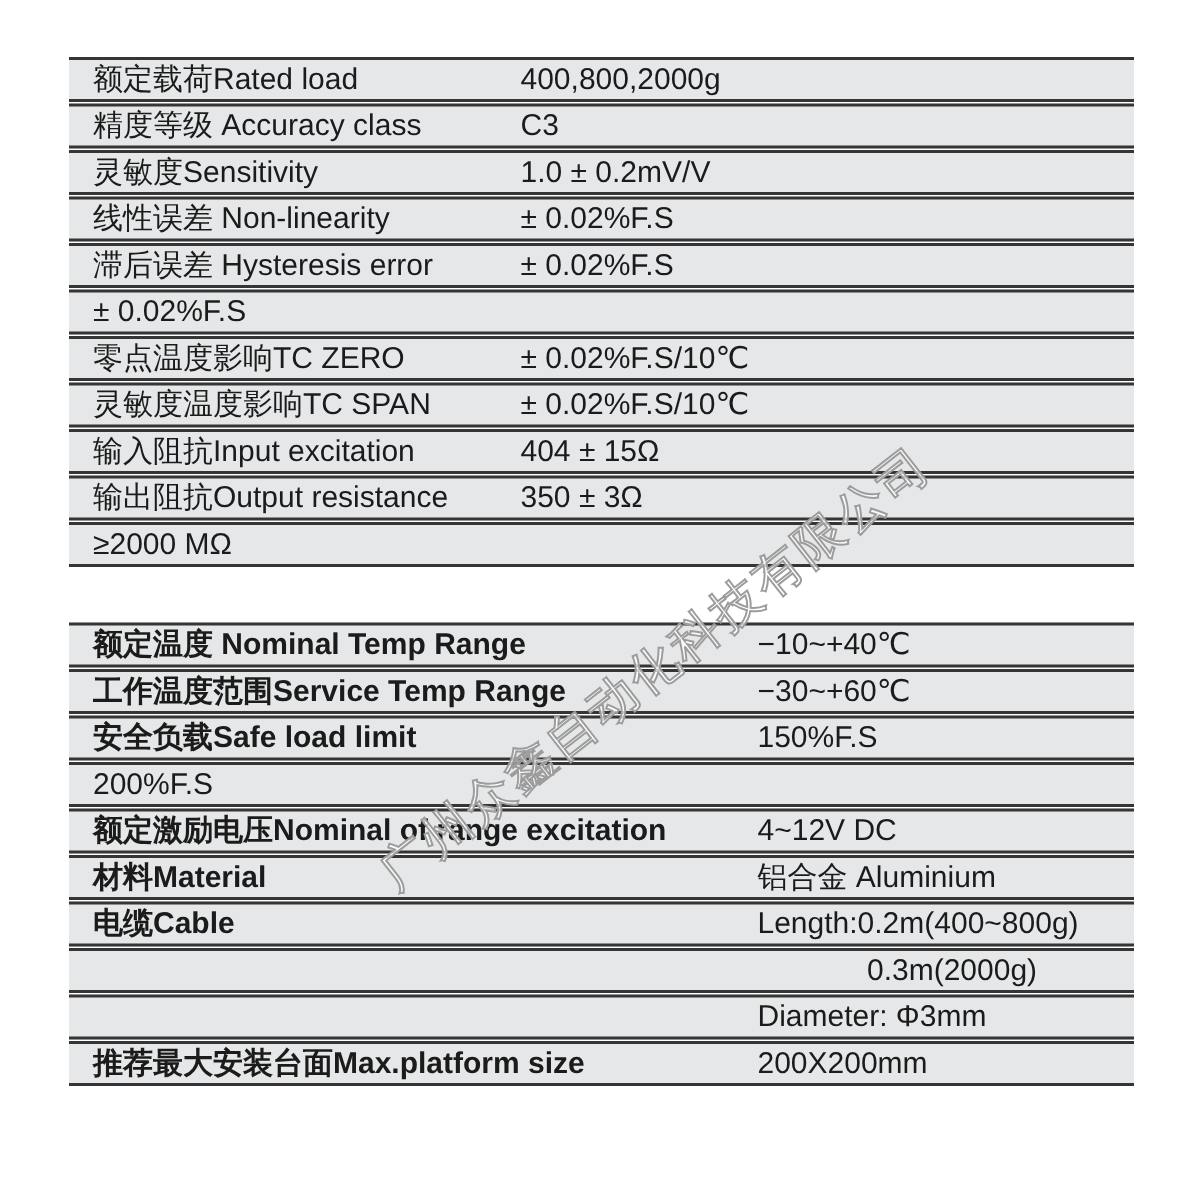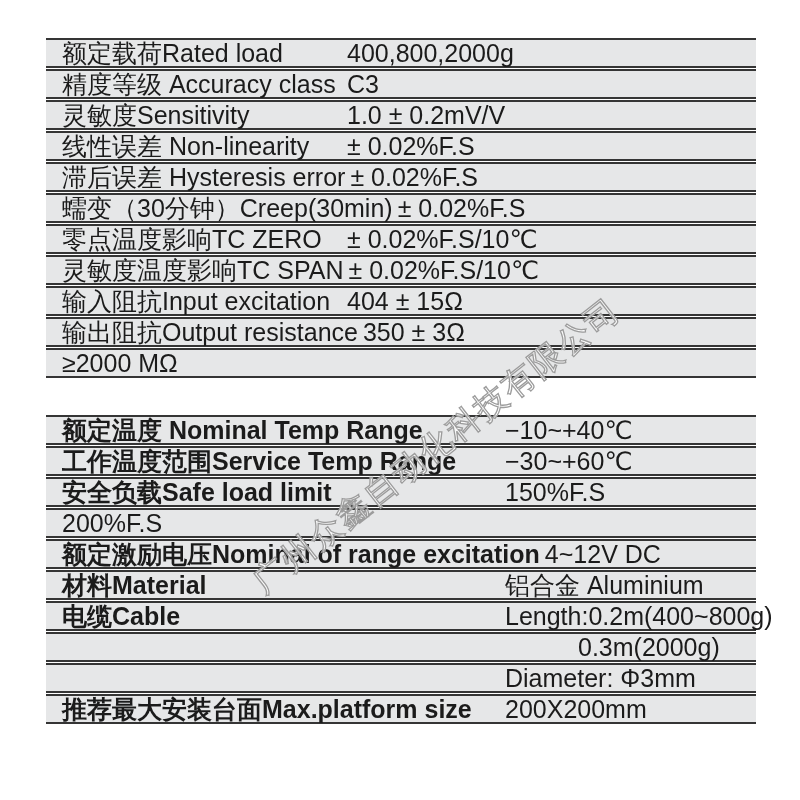--- a/index.html
+++ b/index.html
@@ -26,21 +26,21 @@
   .spec-table.t2{top:415px;}
   .row{
     display:flex;
     align-items:center;
     height:26px;
     padding-left:16px;
     background:var(--row-bg);
     border-top:2px solid var(--line);
     border-bottom:2px solid var(--line);
     margin-bottom:1px;
-    font-size:25px;
+    font-size:20px;
     line-height:1;
     white-space:nowrap;
   }
   .row:last-child{margin-bottom:0;}
   .cell-label{
     flex:0 0 auto;
     padding-right:5px;
   }
   .t1 .cell-label{min-width:280px;}
   .t2 .cell-label{min-width:438px;font-weight:bold;}
@@ -84,21 +84,20 @@
     </div>
     <div class="row">
       <span class="cell-label">线性误差 Non-linearity</span>
       <span class="cell-value">± 0.02%F.S</span>
     </div>
     <div class="row">
       <span class="cell-label">滞后误差 Hysteresis error</span>
       <span class="cell-value">± 0.02%F.S</span>
     </div>
     <div class="row">
-      <span class="cell-label">蠕变（30分钟）Creep(30min)</span>
       <span class="cell-value">± 0.02%F.S</span>
     </div>
     <div class="row">
       <span class="cell-label">零点温度影响TC ZERO</span>
       <span class="cell-value">± 0.02%F.S/10℃</span>
     </div>
     <div class="row">
       <span class="cell-label">灵敏度温度影响TC SPAN</span>
       <span class="cell-value">± 0.02%F.S/10℃</span>
     </div>

